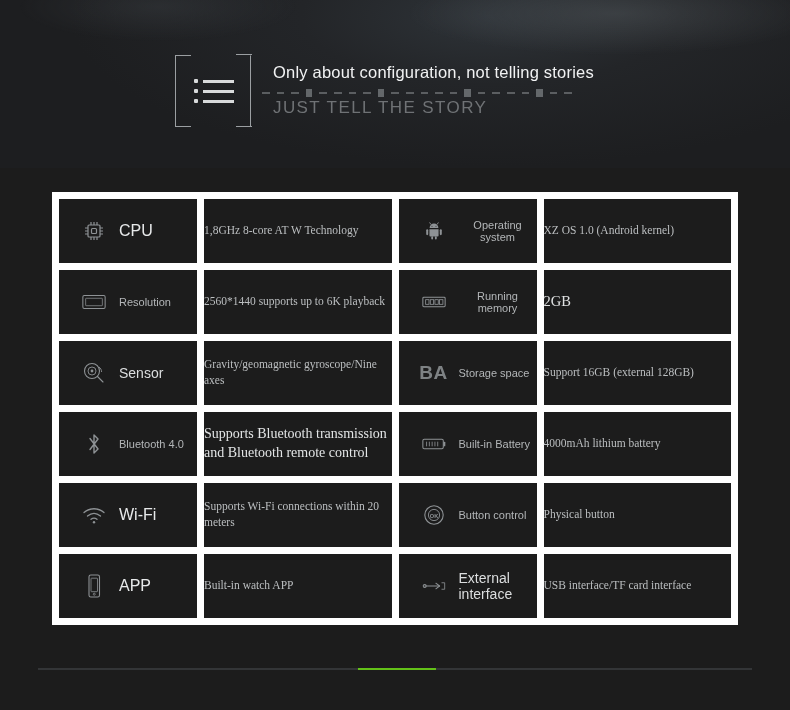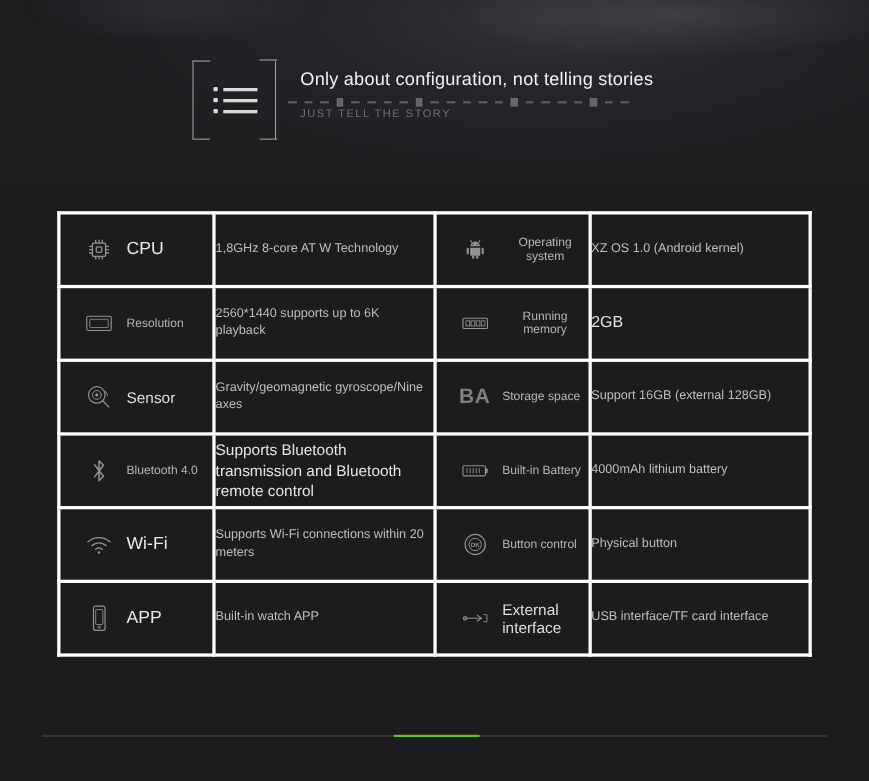--- a/index.html
+++ b/index.html
@@ -111,53 +111,54 @@
   }
   .title-text { padding-top: 8px; }
   .title-main {
     font-size: 16.5px;
     color: #f1f2f3;
     letter-spacing: .2px;
     margin-bottom: 16px;
     white-space: nowrap;
   }
   .title-sub {
-    font-size: 10px;
+    font-size: 17px;
     color: #6f7275;
     letter-spacing: 1.4px;
     white-space: nowrap;
   }
 
   
   .spec-wrap {
     position: absolute;
     left: 52px; top: 192px;
     width: 686px;
   }
   table.spec {
     width: 100%;
     border-collapse: collapse;
     table-layout: fixed;
   }
   table.spec td {
-    border: 3px solid #ffffff;
+    border: 7px solid #ffffff;
     height: 64px;
     vertical-align: middle;
     padding: 0;
   }
   td.lbl {
     width: 138px;
     padding-left: 0;
   }
   td.val {
     padding-left: 12px;
     padding-right: 8px;
     font-size: 11.5px;
     color: #bcbfc1;
     line-height: 1.35;
+    font-family: Liberation Serif, serif;
   }
   td.val.big {
     font-size: 14.5px;
     color: #dfe1e2;
     margin-left: 38px;
   }
   td.val.xl {
     font-size: 14px;
     color: #e3e5e6;
   }

